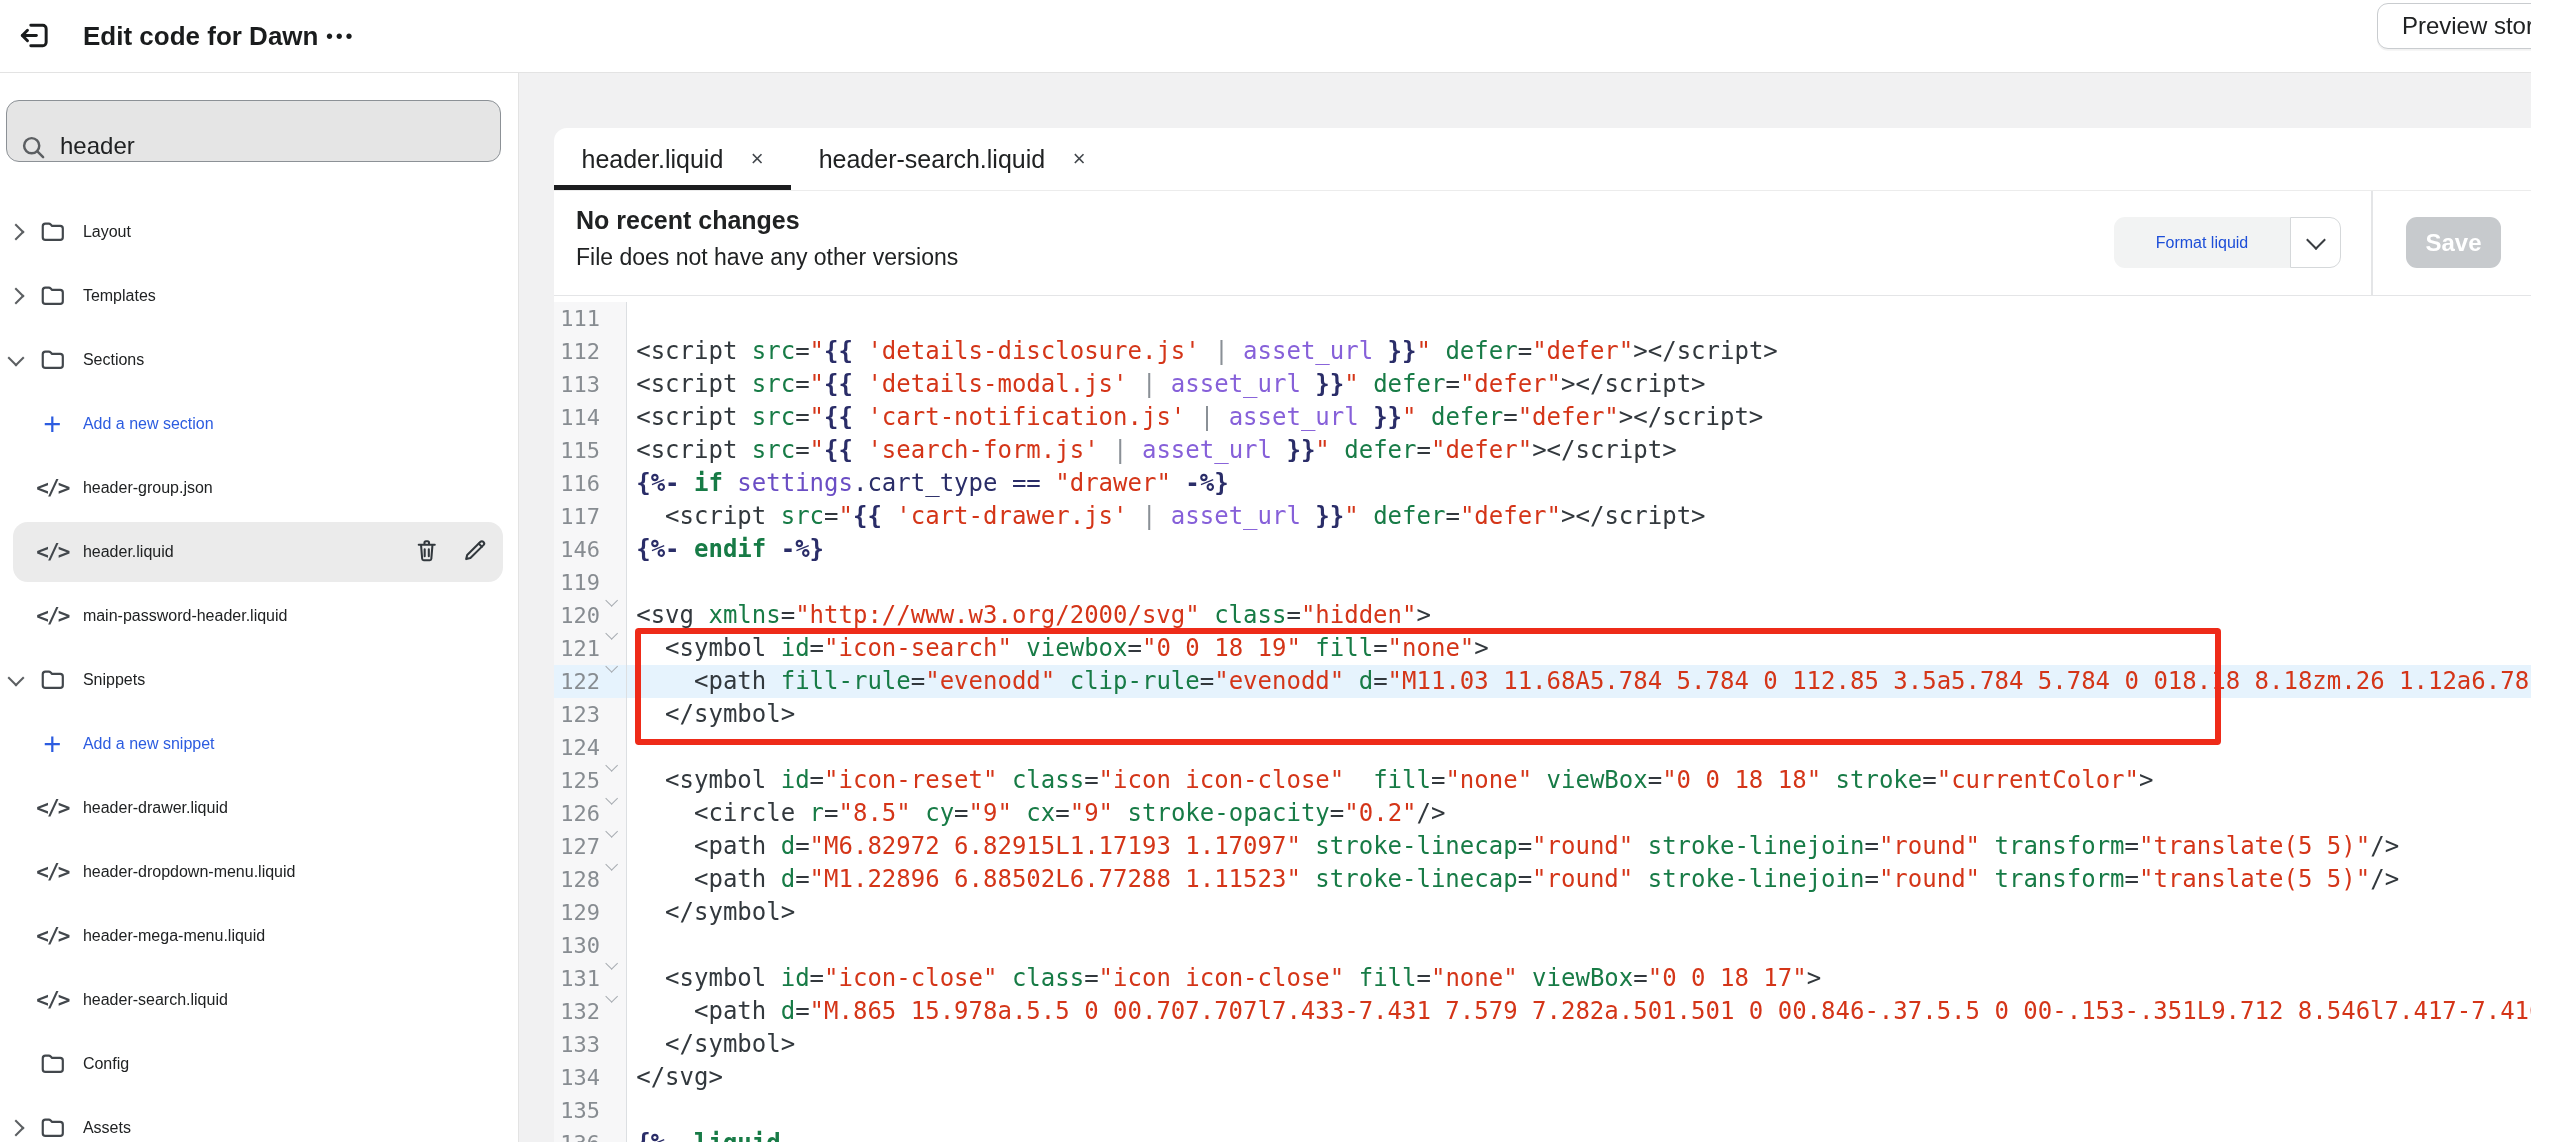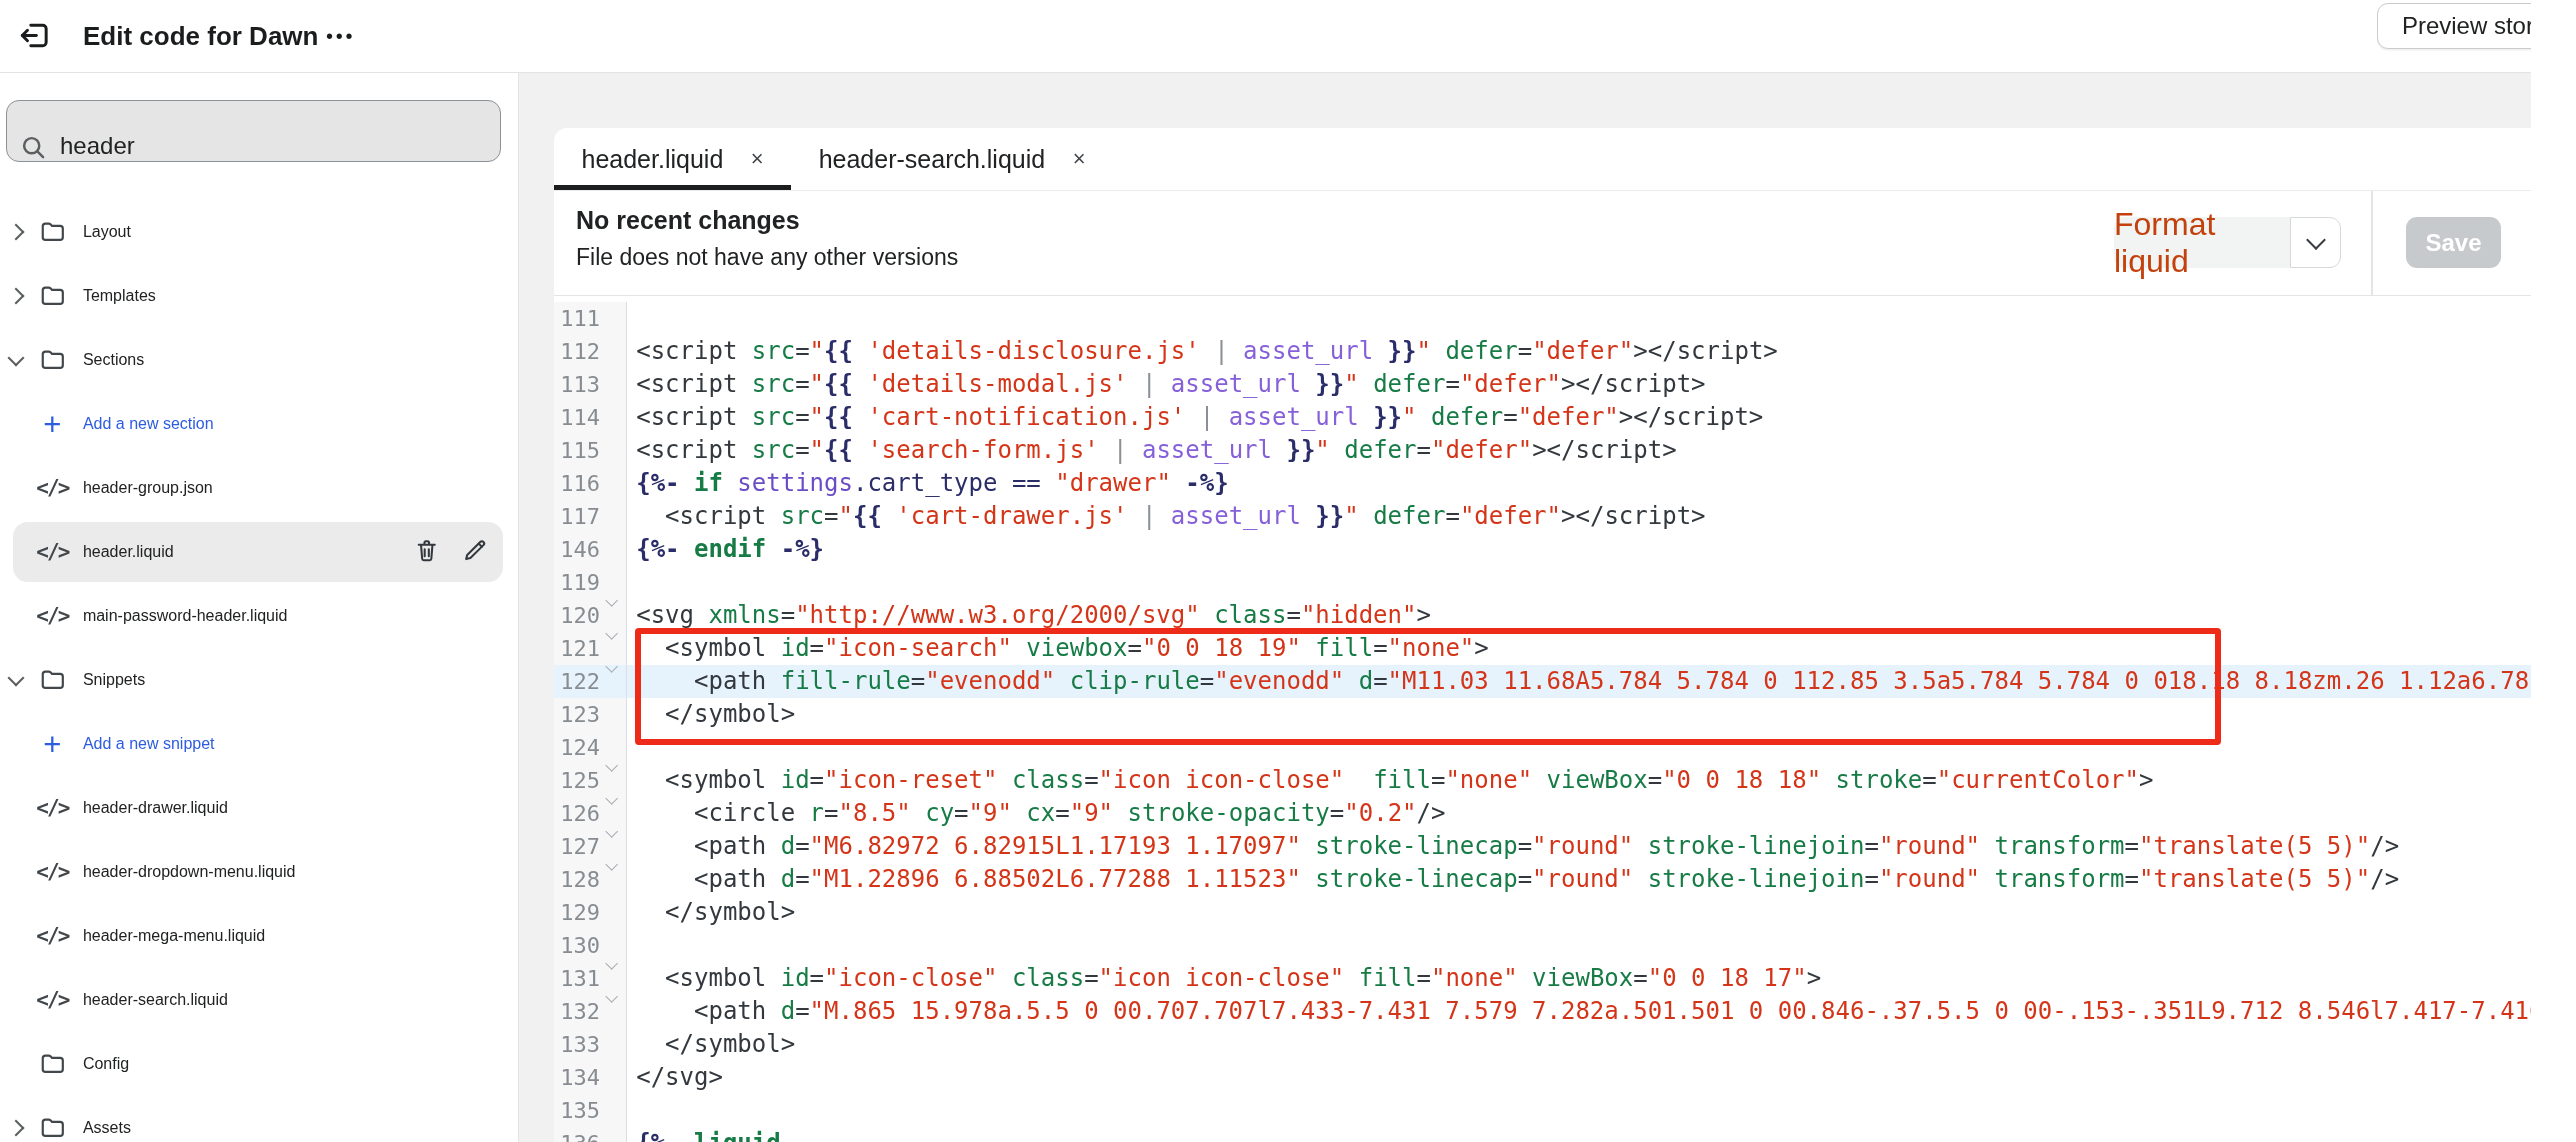--- a/index.html
+++ b/index.html
@@ -45,21 +45,21 @@
   .tab-close{font-size:22px;color:#42474c;cursor:pointer;line-height:1;}
   .tab.active::after{content:"";position:absolute;left:0;right:0;bottom:0;height:5.5px;background:#1c1d1f;}
 
   
   .versionbar{position:absolute;left:0;top:63px;right:0;height:105px;border-bottom:1.8px solid #e4e5e7;box-sizing:border-box;background:#fff;}
   .vb-text{position:absolute;left:22px;top:14.7px;}
   .vb-title{font-size:25px;font-weight:700;color:#202223;}
   .vb-sub{font-size:23px;color:#202223;margin-top:9.2px;}
   .vb-divider{position:absolute;right:158px;top:0;bottom:0;width:1.8px;background:#e4e5e7;}
   .format-btn{position:absolute;right:190px;top:26px;width:227px;height:51px;display:flex;cursor:default;}
-  .format-main{flex:1;background:#f2f3f3;border-radius:11px 0 0 11px;display:flex;align-items:center;justify-content:center;font-size:32px;color:#c2410c;}
+  .format-main{flex:1;background:#f2f3f3;border-radius:11px 0 0 11px;display:flex;align-items:center;justify-content:center;font-size:16px;color:#1d4ed8;}
   .format-caret{width:51px;background:#fff;border:1.8px solid #d5d8da;border-radius:0 11px 11px 0;box-sizing:border-box;display:flex;align-items:center;justify-content:center;cursor:pointer;}
   .caret-glyph{width:12px;height:12px;border-right:2.8px solid #3a3e42;border-bottom:2.8px solid #3a3e42;transform:rotate(45deg);margin-top:-4.6px;}
   .save-btn{position:absolute;right:30px;top:26px;width:95px;height:51px;background:#c7cacd;border:none;border-radius:11px;color:#fff;font-size:24px;font-weight:600;font-family:inherit;cursor:default;}
 
   
   .code{position:absolute;left:0;top:168px;right:0;bottom:0;background:#fff;overflow:hidden;padding-top:5.5px;}
   .code-row{display:flex;height:33px;line-height:33px;}
   .gutter{flex:0 0 73px;background:#f7f7f8;border-right:1.8px solid #dcdfe2;box-sizing:border-box;display:flex;align-items:flex-start;}
   .lnum{flex:0 0 46px;text-align:right;font-family:"DejaVu Sans Mono",monospace;font-size:22px;color:#878c91;}
   .fold-slot{flex:0 0 24px;display:flex;justify-content:center;align-items:center;}

